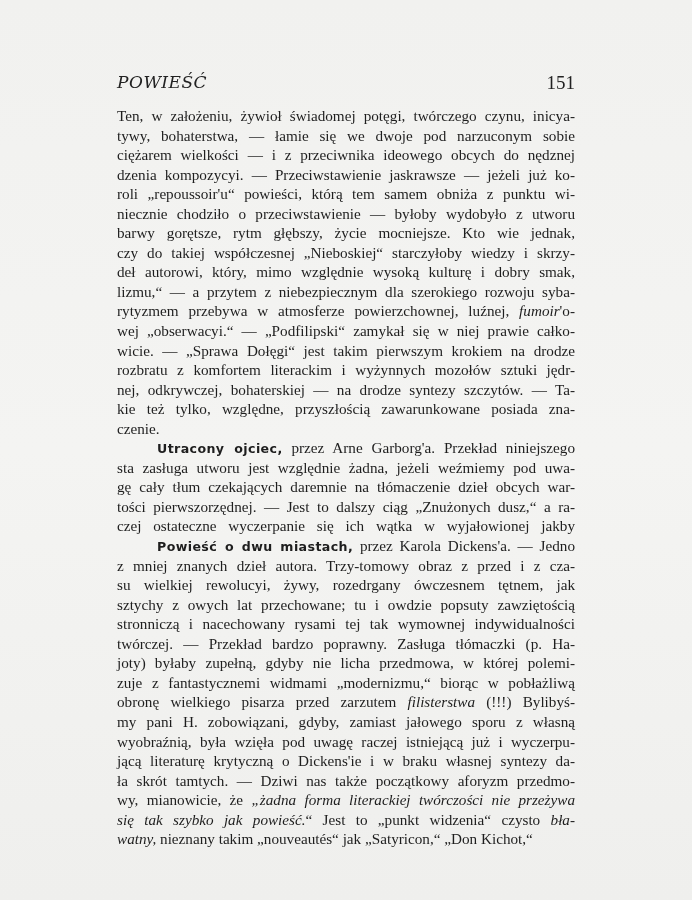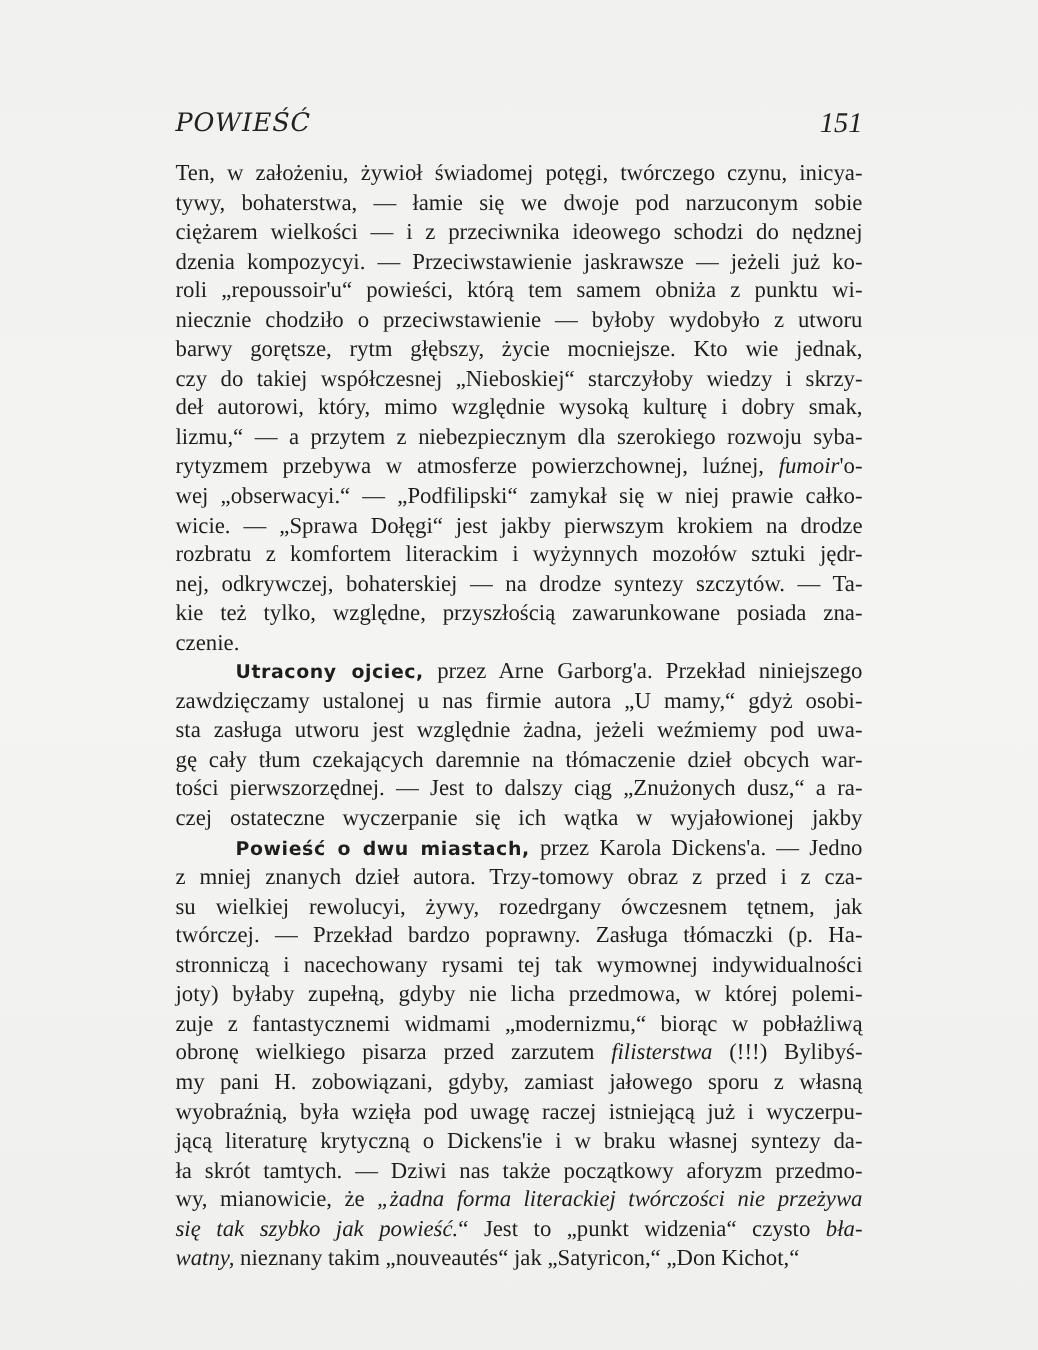--- a/index.html
+++ b/index.html
@@ -5,21 +5,21 @@
   html, body { margin: 0; padding: 0; }
   body {
     width: 692px; height: 900px; overflow: hidden;
     background: #f3f3f1;
     font-family: "DejaVu Serif", "Liberation Serif", serif;
     color: #1e1e1e;
   }
   .page { position: relative; width: 692px; height: 900px; background: linear-gradient(180deg,#f1f1ef 0%,#f4f4f2 50%,#efefed 100%); }
   .header { position: absolute; left: 117px; top: 72px; width: 458px; height: 24px; }
   .running-title { position: absolute; left: 0; top: 0; font-family: "DejaVu Serif", serif; font-style: italic; font-size: 17px; letter-spacing: 0.5px; color: #222; }
-  .page-number { position: absolute; right: 0; top: 0; font-family: "Liberation Serif", serif; font-style: italic; font-size: 19px; color: #222; margin-left: 36px; }
+  .page-number { position: absolute; right: 0; top: 0; font-family: "Liberation Serif", serif; font-size: 19px; color: #222; margin-left: 36px; }
   .body-text { position: absolute; left: 117px; top: 106px; width: 458px; }
   .line {
     display: block; height: 19.55px; line-height: 19.55px;
     font-family: "Liberation Serif", serif; font-size: 15.2px; white-space: nowrap;
     text-align: justify; text-align-last: justify;
   }
   .line.last { text-align-last: left; }
   .line.indent { padding-left: 40px; }
   .b { font-weight: bold; font-family: "DejaVu Sans", sans-serif; font-size: 12.6px; letter-spacing: 0.4px; }
   .i { font-style: italic; }
@@ -29,48 +29,48 @@
 
 <div class="page">
   <div class="header">
     <span class="running-title">POWIEŚĆ</span>
     <span class="page-number">151</span>
   </div>
 
   <div class="body-text">
     <span class="line">Ten, w założeniu, żywioł świadomej potęgi, twórczego czynu, inicya-</span>
     <span class="line">tywy, bohaterstwa, — łamie się we dwoje pod narzuconym sobie</span>
-    <span class="line">ciężarem wielkości — i z przeciwnika ideowego schodzi do nędznej</span>
+    <span class="line">ciężarem wielkości — i z przeciwnika ideowego obcych do nędznej</span>
     <span class="line">dzenia kompozycyi. — Przeciwstawienie jaskrawsze — jeżeli już ko-</span>
     <span class="line">roli „repoussoir'u“ powieści, którą tem samem obniża z punktu wi-</span>
     <span class="line">niecznie chodziło o przeciwstawienie — byłoby wydobyło z utworu</span>
     <span class="line">barwy gorętsze, rytm głębszy, życie mocniejsze. Kto wie jednak,</span>
     <span class="line">czy do takiej współczesnej „Nieboskiej“ starczyłoby wiedzy i skrzy-</span>
     <span class="line">deł autorowi, który, mimo względnie wysoką kulturę i dobry smak,</span>
     <span class="line">lizmu,“ — a przytem z niebezpiecznym dla szerokiego rozwoju syba-</span>
     <span class="line"><span>rytyzmem przebywa w atmosferze powierzchownej, luźnej, </span><span class="i">fumoir</span><span>'o-</span></span>
     <span class="line">wej „obserwacyi.“ — „Podfilipski“ zamykał się w niej prawie całko-</span>
-    <span class="line">wicie. — „Sprawa Dołęgi“ jest jakby pierwszym krokiem na drodze</span>
+    <span class="line">wicie. — „Sprawa Dołęgi“ jest takim pierwszym krokiem na drodze</span>
     <span class="line">rozbratu z komfortem literackim i wyżynnych mozołów sztuki jędr-</span>
     <span class="line">nej, odkrywczej, bohaterskiej — na drodze syntezy szczytów. — Ta-</span>
     <span class="line">kie też tylko, względne, przyszłością zawarunkowane posiada zna-</span>
     <span class="line last">czenie.</span>
 
     <span class="line indent"><span class="b">Utracony ojciec,</span><span> przez Arne Garborg'a. Przekład niniejszego</span></span>
-    <span class="line">zawdzięczamy ustalonej u nas firmie autora „U mamy,“ gdyż osobi-</span>
     <span class="line">sta zasługa utworu jest względnie żadna, jeżeli weźmiemy pod uwa-</span>
     <span class="line">gę cały tłum czekających daremnie na tłómaczenie dzieł obcych war-</span>
     <span class="line">tości pierwszorzędnej. — Jest to dalszy ciąg „Znużonych dusz,“ a ra-</span>
     <span class="line">czej ostateczne wyczerpanie się ich wątka w wyjałowionej jakby</span>
 
     <span class="line indent"><span class="b">Powieść o dwu miastach,</span><span> przez Karola Dickens'a. — Jedno</span></span>
     <span class="line">z mniej znanych dzieł autora. Trzy-tomowy obraz z przed i z cza-</span>
     <span class="line">su wielkiej rewolucyi, żywy, rozedrgany ówczesnem tętnem, jak</span>
+    <span class="line">sztychy z owych lat przechowane; tu i owdzie popsuty zawziętością</span>
+    <span class="line">stronniczą i nacechowany rysami tej tak wymownej indywidualności</span>
     <span class="line">twórczej. — Przekład bardzo poprawny. Zasługa tłómaczki (p. Ha-</span>
-    <span class="line">stronniczą i nacechowany rysami tej tak wymownej indywidualności</span>
     <span class="line">joty) byłaby zupełną, gdyby nie licha przedmowa, w której polemi-</span>
     <span class="line">zuje z fantastycznemi widmami „modernizmu,“ biorąc w pobłażliwą</span>
     <span class="line"><span>obronę wielkiego pisarza przed zarzutem </span><span class="i">filisterstwa</span><span> (!!!) Bylibyś-</span></span>
     <span class="line">my pani H. zobowiązani, gdyby, zamiast jałowego sporu z własną</span>
     <span class="line">wyobraźnią, była wzięła pod uwagę raczej istniejącą już i wyczerpu-</span>
     <span class="line">jącą literaturę krytyczną o Dickens'ie i w braku własnej syntezy da-</span>
     <span class="line">ła skrót tamtych. — Dziwi nas także początkowy aforyzm przedmo-</span>
     <span class="line"><span>wy, mianowicie, że </span><span class="i">„żadna forma literackiej twórczości nie przeżywa</span><span></span></span>
     <span class="line"><span></span><span class="i">się tak szybko jak powieść.</span><span>“ Jest to „punkt widzenia“ czysto </span><span class="i">bła-</span></span>
     <span class="line last"><span></span><span class="i">watny,</span><span> nieznany takim „nouveautés“ jak „Satyricon,“ „Don Kichot,“</span></span>

